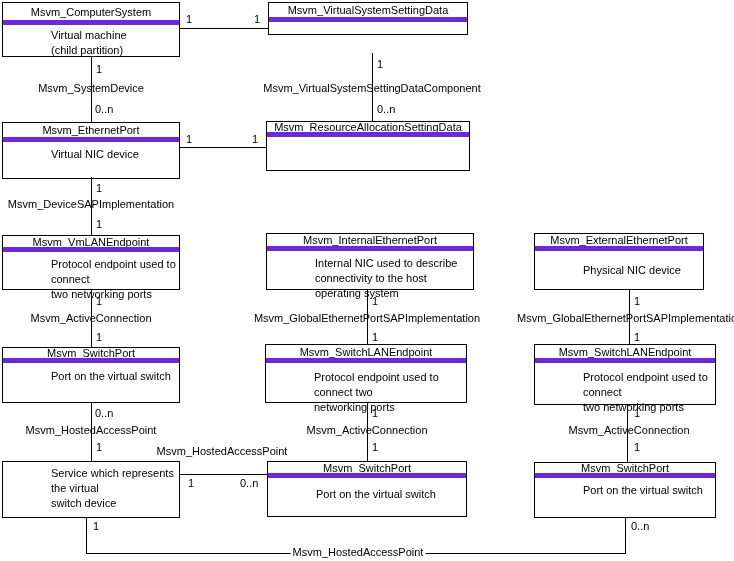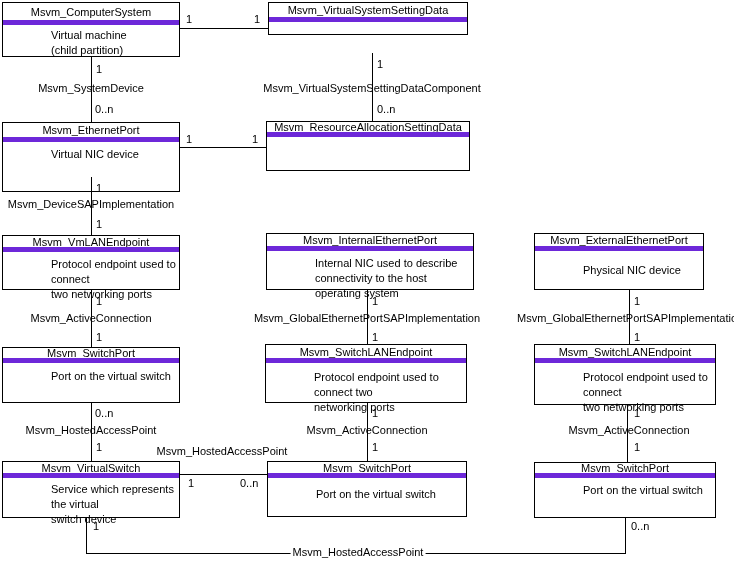--- a/index.html
+++ b/index.html
@@ -32,21 +32,21 @@
   <div class="box" style="left:2px;top:2px;width:178px;height:55px">
     <div class="box-title" style="height:22px">Msvm_ComputerSystem</div>
     <div class="box-desc" style="padding-top:3px">Virtual machine
 (child partition)</div>
   </div>
 
   <div class="box" style="left:268px;top:2px;width:200px;height:33px">
     <div class="box-title" style="height:19px">Msvm_VirtualSystemSettingData</div>
   </div>
 
-  <div class="box" style="left:2px;top:122px;width:178px;height:70px">
+  <div class="box" style="left:2px;top:122px;width:178px;height:57px">
     <div class="box-title" style="height:19px">Msvm_EthernetPort</div>
     <div class="box-desc">Virtual NIC device</div>
   </div>
 
   <div class="box" style="left:266px;top:121px;width:204px;height:50px">
     <div class="box-title" style="height:15px">Msvm_ResourceAllocationSettingData</div>
   </div>
 
   <div class="box" style="left:2px;top:235px;width:178px;height:55px">
     <div class="box-title" style="height:16px">Msvm_VmLANEndpoint</div>
@@ -76,21 +76,20 @@
 networking ports</div>
   </div>
 
   <div class="box" style="left:534px;top:344px;width:182px;height:61px">
     <div class="box-title" style="height:18px">Msvm_SwitchLANEndpoint</div>
     <div class="box-desc" style="padding-top:7px">Protocol endpoint used to connect
 two networking ports</div>
   </div>
 
   <div class="box" style="left:2px;top:461px;width:178px;height:57px">
-    <div class="box-title" style="height:16px">Msvm_VirtualSwitch</div>
     <div class="box-desc" style="padding-top:4px">Service which represents the virtual
 switch device</div>
   </div>
 
   <div class="box" style="left:267px;top:461px;width:200px;height:56px">
     <div class="box-title" style="height:16px">Msvm_SwitchPort</div>
     <div class="box-desc" style="padding-top:9px">Port on the virtual switch</div>
   </div>
 
   <div class="box" style="left:534px;top:462px;width:182px;height:56px">

